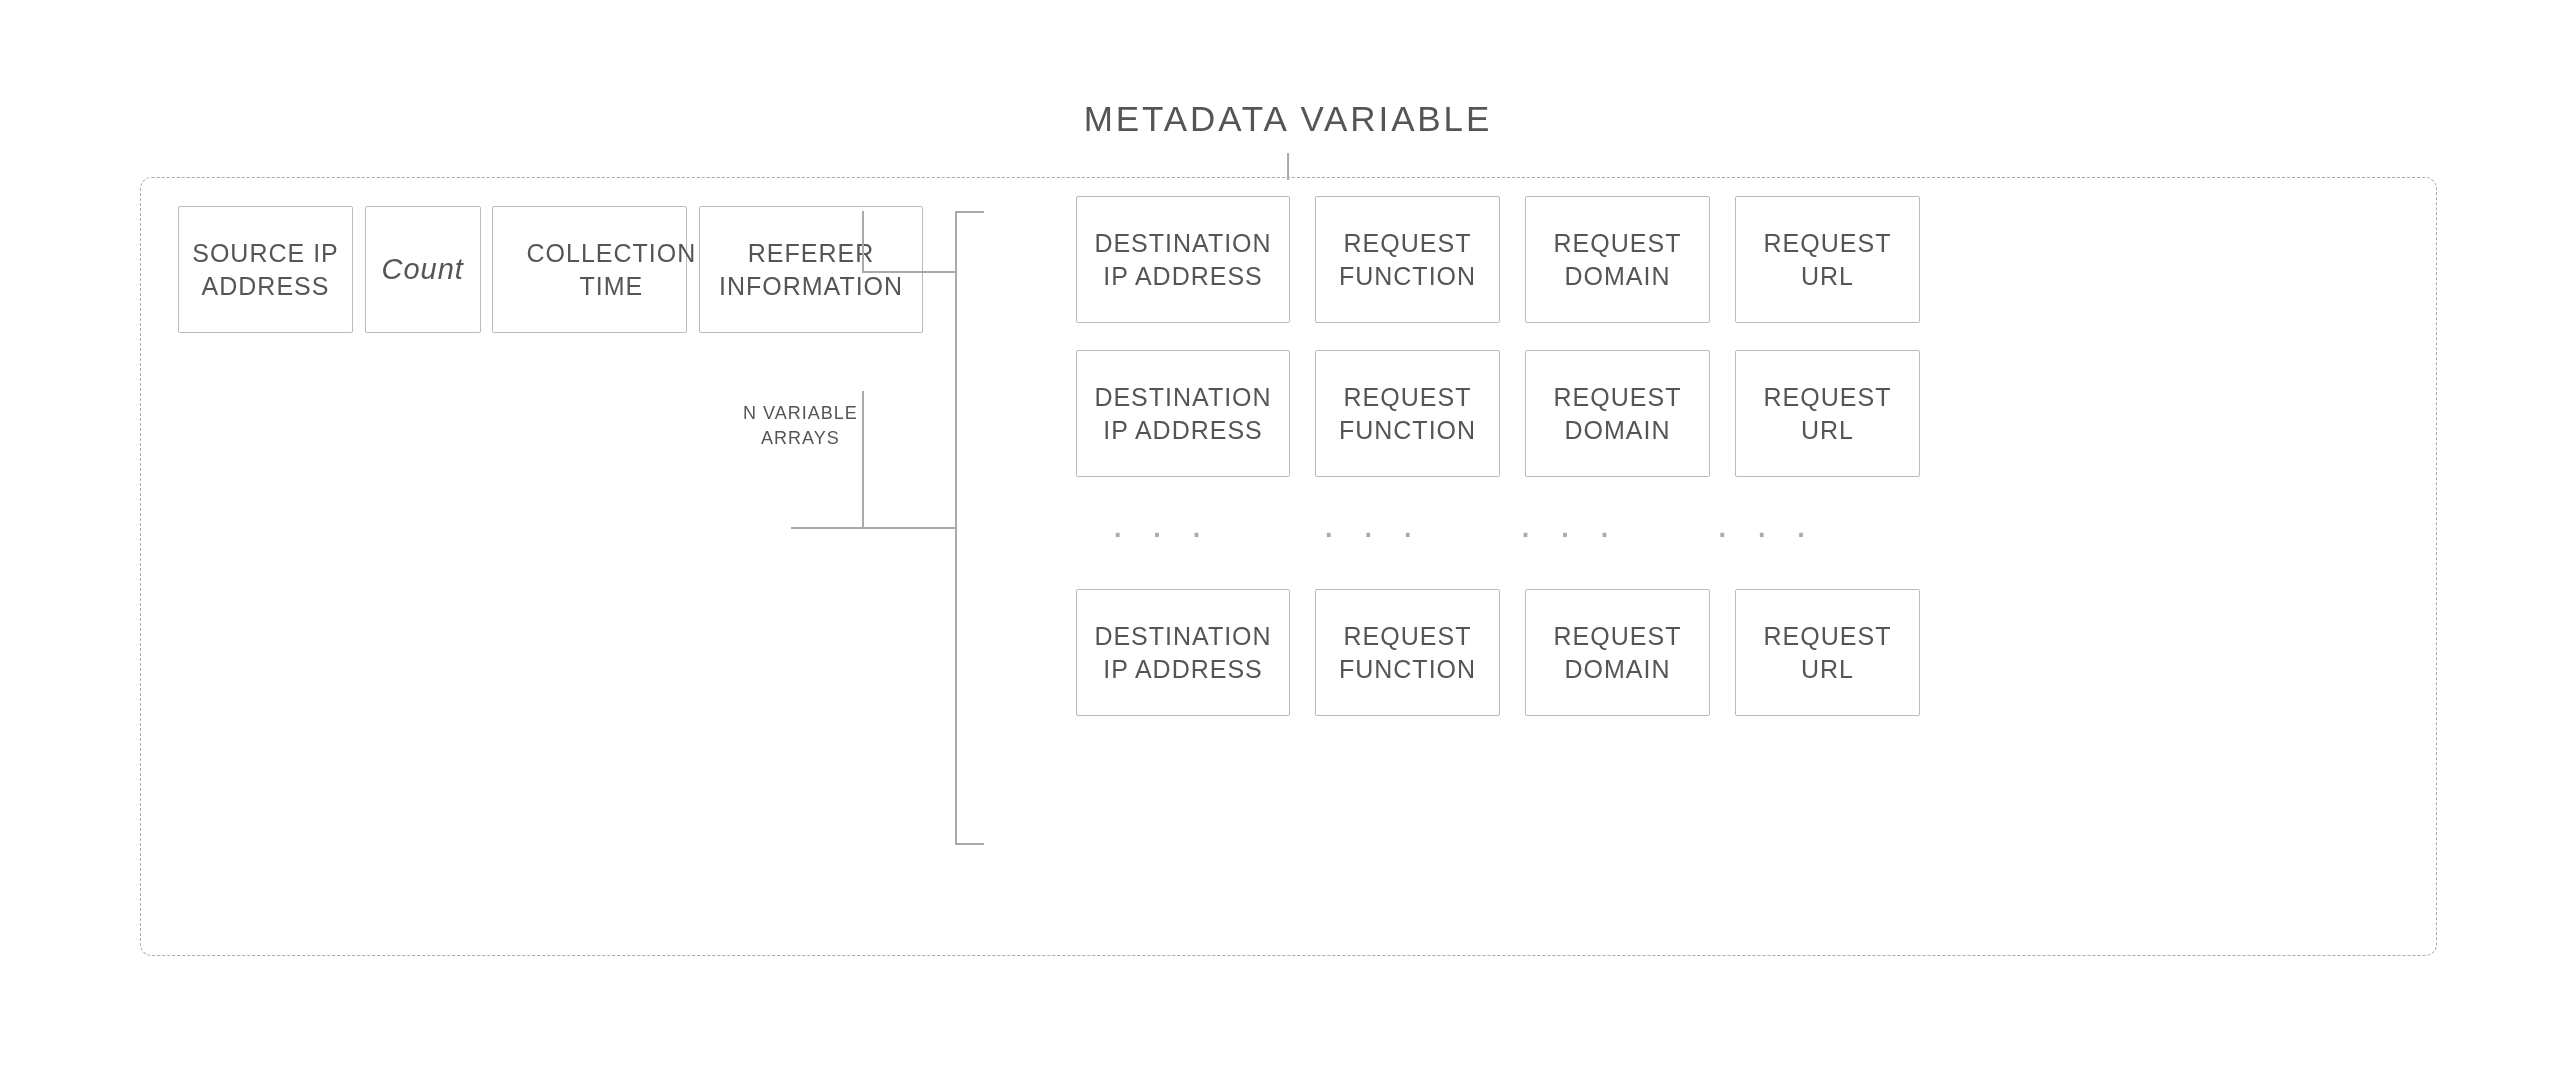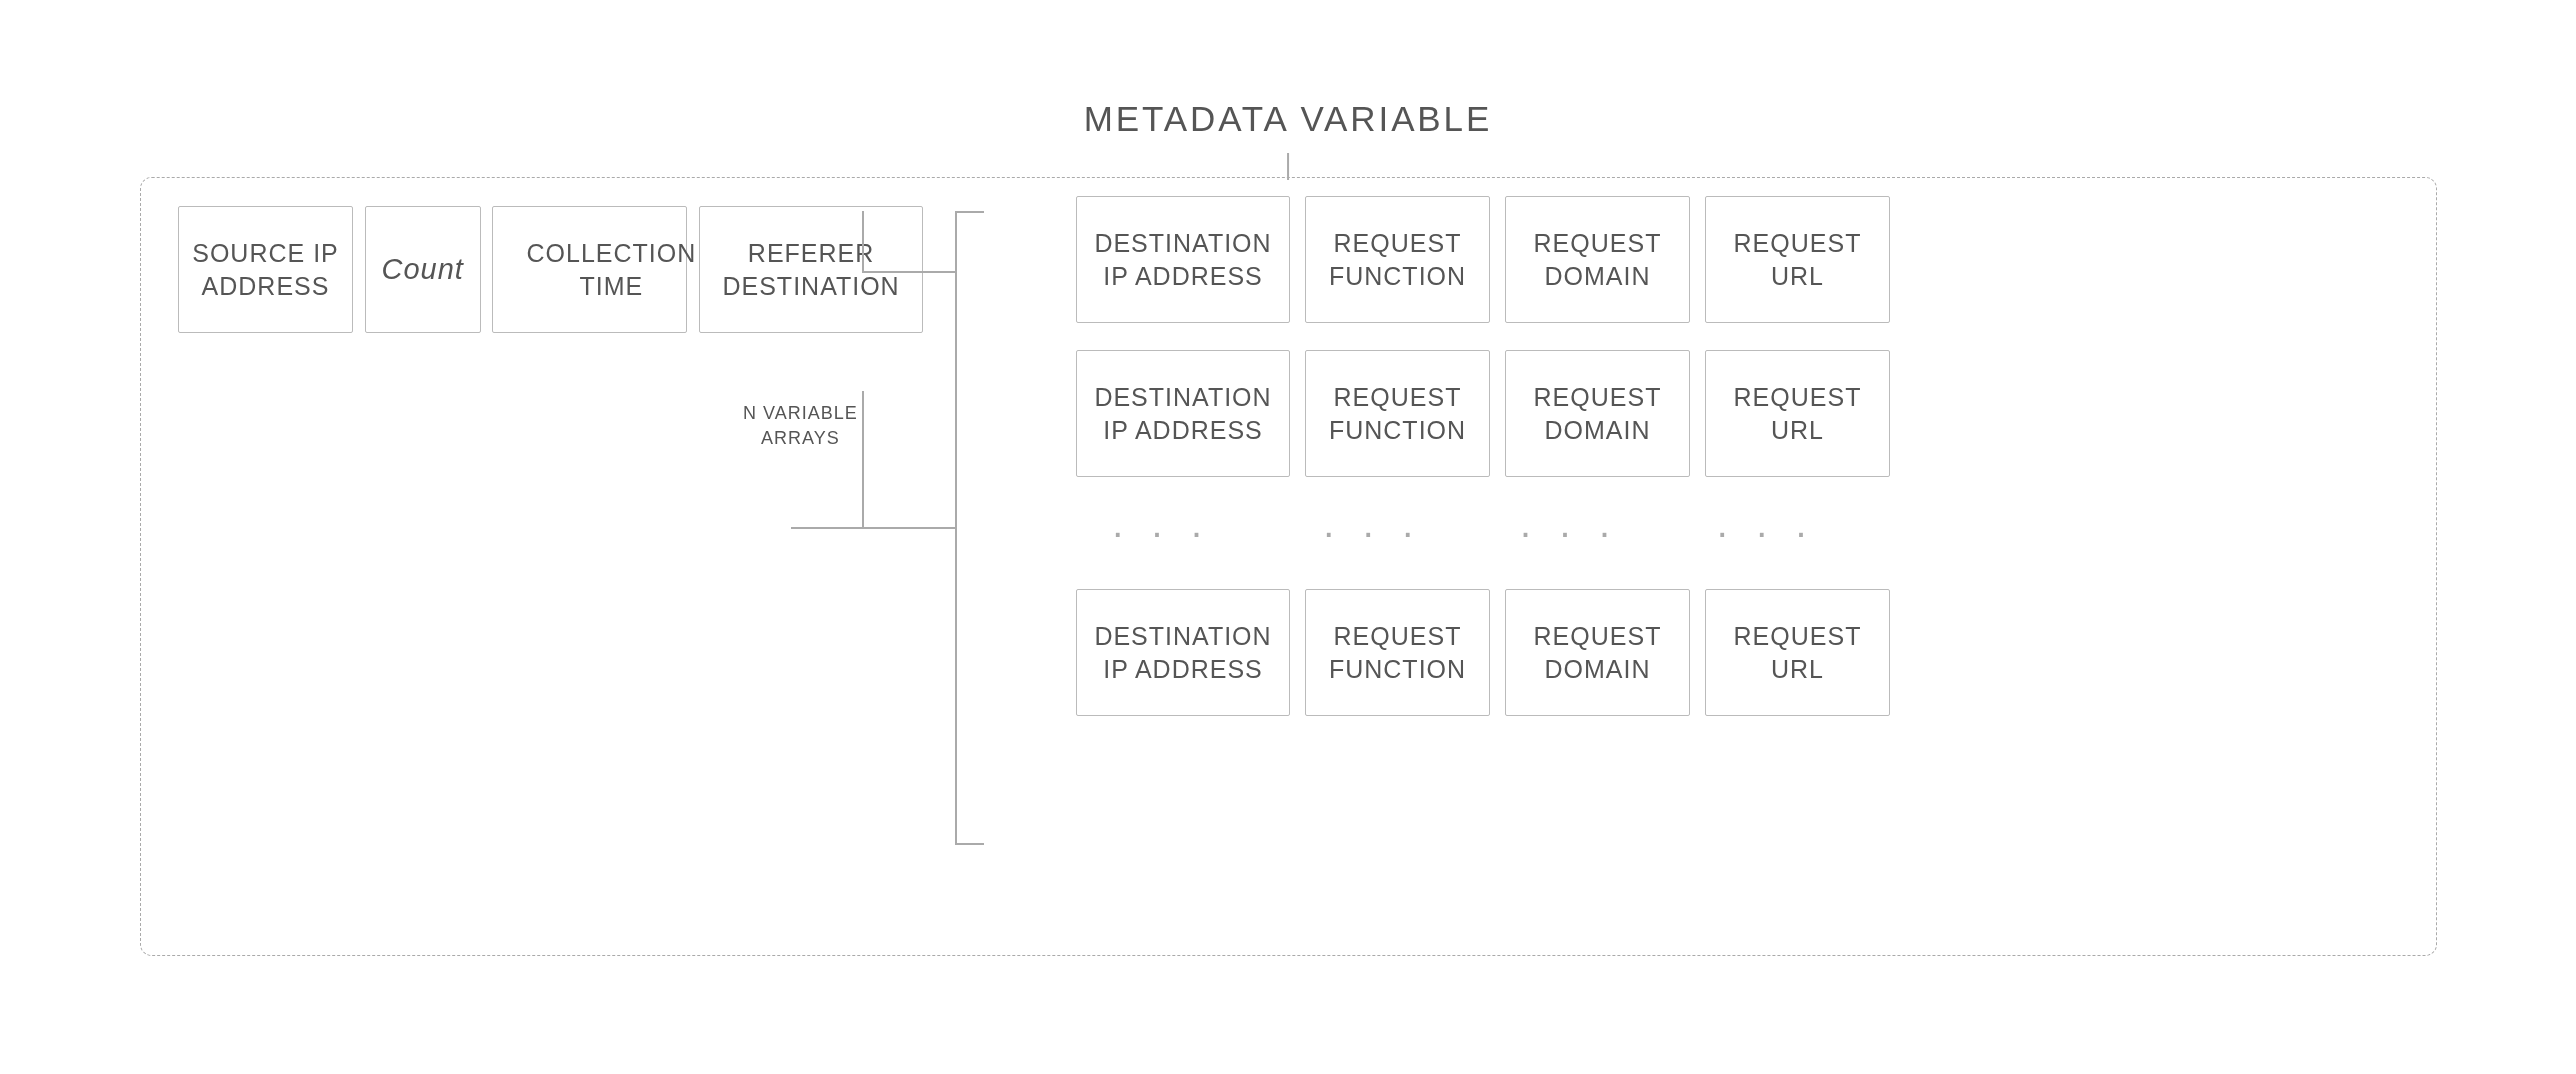--- a/index.html
+++ b/index.html
@@ -105,21 +105,21 @@
       top: 97px;
       left: 934px;
       display: flex;
       flex-direction: column;
       gap: 27px;
     }
 
     .array-row {
       display: flex;
       flex-direction: row;
-      gap: 15px;
+      gap: 25px;
       align-items: center;
       padding-left: 22px;
     }
 
     .field-dest-ip { width: 214px; height: 127px; }
     .field-req-function { width: 185px; height: 127px; }
     .field-req-domain { width: 185px; height: 127px; }
     .field-req-url { width: 185px; height: 127px; }
 
     
@@ -231,21 +231,21 @@
     </div>
     <div class="field-box field-count">
       <span>Count</span>
     </div>
     <div class="field-box field-collection-time">
       <span style="white-space:pre-line;margin-left:43px;">COLLECTION
 TIME</span>
     </div>
     <div class="field-box field-referer-info">
       <span style="white-space:pre-line;">REFERER
-DESTINATION</span>
+INFORMATION</span>
     </div>
   </div>
 
   <div class="n-variable-label">
     <span style="white-space:pre-line;">N VARIABLE
 ARRAYS</span>
   </div>
 
   <div class="vert-bracket"></div>
   <div class="bracket-top"></div>

